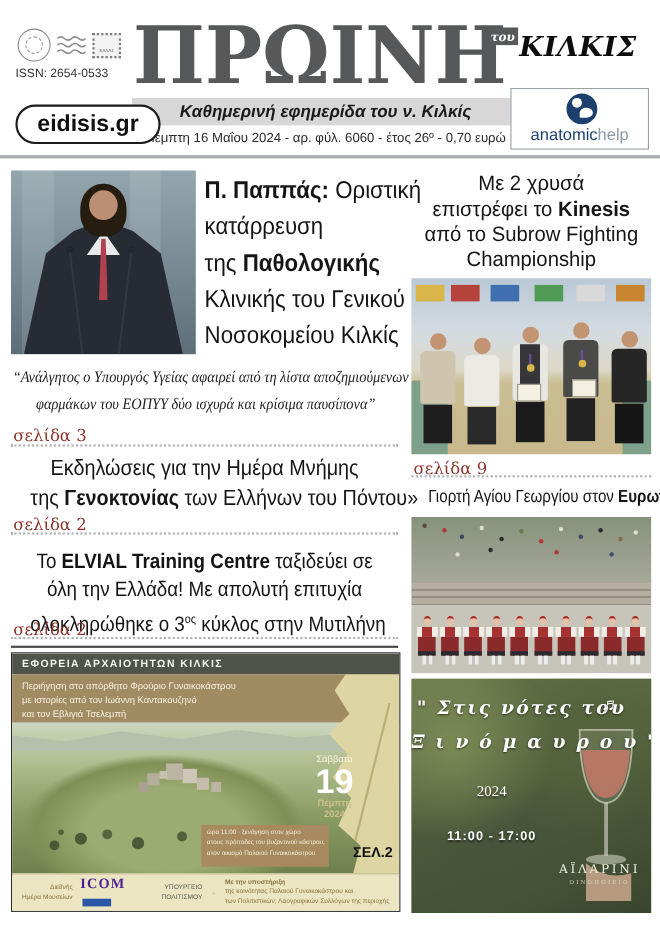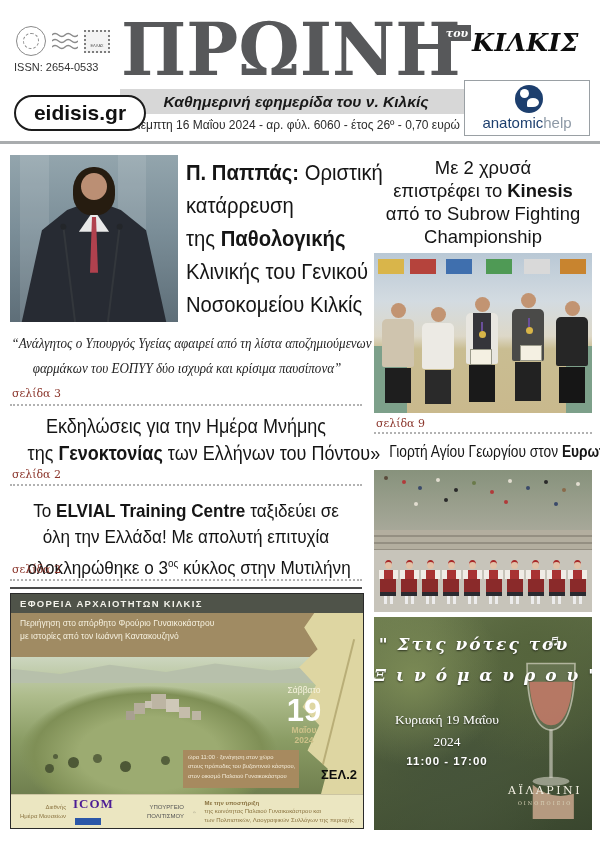--- a/index.html
+++ b/index.html
@@ -34,21 +34,21 @@
   .adbox{left:464px;top:80px;width:126px;height:56px;border:1.5px solid #9aa0a4;background:#fff;box-sizing:border-box;}
   .adbox .logo-mark{position:absolute;left:50px;top:4px;width:28px;height:28px;background:#1d3f6e;border-radius:50%;}
   .adbox .logo-mark .m-head{position:absolute;left:5px;top:4px;width:9px;height:9px;background:#fff;border-radius:50%;}
   .adbox .logo-mark .m-body{position:absolute;left:12px;top:13px;width:12px;height:9px;background:#fff;border-radius:50% 50% 50% 10%;}
   .adbox .logo-text{position:absolute;left:0;right:0;bottom:4px;text-align:center;font-size:15px;}
   .adbox .logo-text b{color:#1d3f6e;font-weight:normal;}
   .adbox .logo-text span{color:#8d99a6;}
   .header-rule{left:0;top:141px;width:600px;height:3px;background:#a9acae;}
 
   
-  .pageref{font-family:"DejaVu Serif",serif;font-size:11px;color:#8a342a;}
+  .pageref{font-family:"DejaVu Serif",serif;font-size:15px;color:#8a342a;}
   .dotted{border-top:2px dotted #b2b2b2;height:0;}
   .headline{color:#151515;}
   .ctr{text-align:center;}
 
   
   .s1-photo{left:10px;top:155px;width:168px;height:167px;overflow:hidden;
             background:linear-gradient(180deg,#93a5ad 0%,#7b8e98 45%,#5e6e78 100%);}
   .bgcol{position:absolute;top:0;bottom:0;width:17%;background:rgba(255,255,255,.11);}
   .hair{position:absolute;left:50%;top:7%;transform:translateX(-50%);width:42px;height:48px;
         background:#261c10;border-radius:48% 48% 42% 42%;}
@@ -256,34 +256,35 @@
   </div>
   <div class="abs pageref s3-ref">σελίδα 2</div>
   <div class="abs dotted dot3"></div>
   <div class="abs solid3"></div>
 
   <div class="abs poster">
     <div class="p-org">ΕΦΟΡΕΙΑ ΑΡΧΑΙΟΤΗΤΩΝ ΚΙΛΚΙΣ</div>
     <div class="p-sub">
       <span class="nw">Περιήγηση στο απόρθητο Φρούριο Γυναικοκάστρου</span>
       <span class="nw">με ιστορίες από τον Ιωάννη Καντακουζηνό</span>
+      <span class="nw">και τον Εβλιγιά Τσελεμπή</span>
     </div>
     <div class="p-photo">
       <div class="ridge"></div>
       <div class="hill"></div>
       <div class="ruins"></div>
       <div class="bush"></div>
     </div>
     <div class="sil">
       <div class="spear"></div>
     </div>
     <div class="abs p-date">
       <div class="d-day">Σάββατο</div>
       <div class="d-num">19</div>
-      <div class="d-month">Μαΐου</div>
+      <div class="d-month">Πέμπτη</div>
       <div class="d-year">2024</div>
     </div>
     <div class="abs p-info">
       <span class="nw">ώρα 11:00 · ξενάγηση στον χώρο</span>
       <span class="nw">στους πρόποδες του βυζαντινού κάστρου,</span>
       <span class="nw">στον οικισμό Παλαιού Γυναικοκάστρου</span>
     </div>
     <div class="abs p-seltag">ΣΕΛ.2</div>
     <div class="p-foot">
       <div class="pf-tiny pf-right">
@@ -430,21 +431,20 @@
     </div>
   </div>
 
   <div class="abs wine">
     <div class="w-title">
       <span class="nw">" Στις νότες του</span>
       <span class="nw">Ξ ι ν ό μ α υ ρ ο υ "</span>
     </div>
     <div class="w-notes">♬</div>
     <div class="w-date">
-      <span class="nw">Κυριακή 19 Μαΐου</span>
       <span class="nw">2024</span>
     </div>
     <div class="w-hours">11:00 - 17:00</div>
     <svg class="w-glass" width="78" height="160" viewBox="0 0 60 140">
       <path d="M9 4 C9 46 19 62 30 62 C41 62 51 46 51 4 Z" fill="rgba(255,255,255,0.10)" stroke="rgba(245,240,230,0.55)" stroke-width="1.4"></path>
       <path d="M11 20 C13 48 21 58 30 58 C39 58 47 48 49 20 Z" fill="#bd7866" opacity="0.92"></path>
       <rect x="28.5" y="62" width="3" height="42" fill="rgba(235,232,222,0.55)"></rect>
       <ellipse cx="30" cy="107" rx="16" ry="4" fill="rgba(235,232,222,0.5)"></ellipse>
       <path d="M14 110 Q30 124 50 118 L50 140 L14 140 Z" fill="#caa88e" opacity="0.85"></path>
     </svg>

